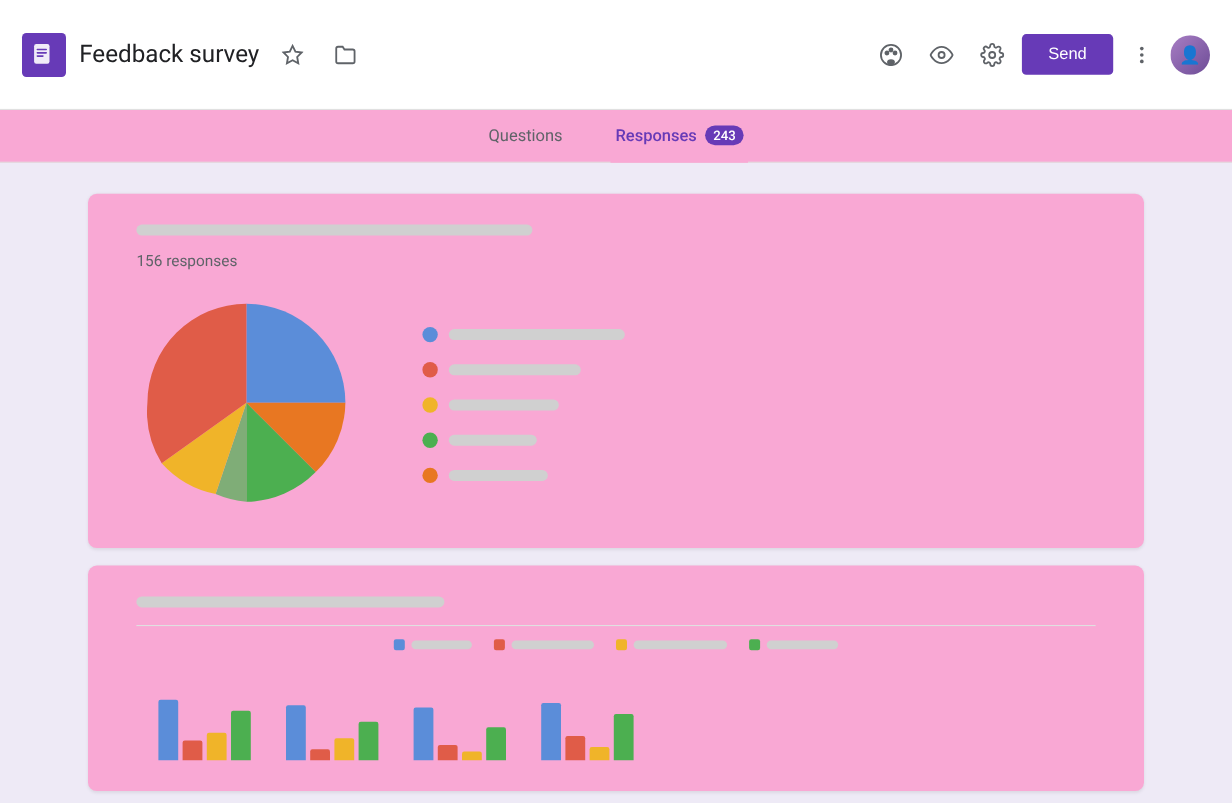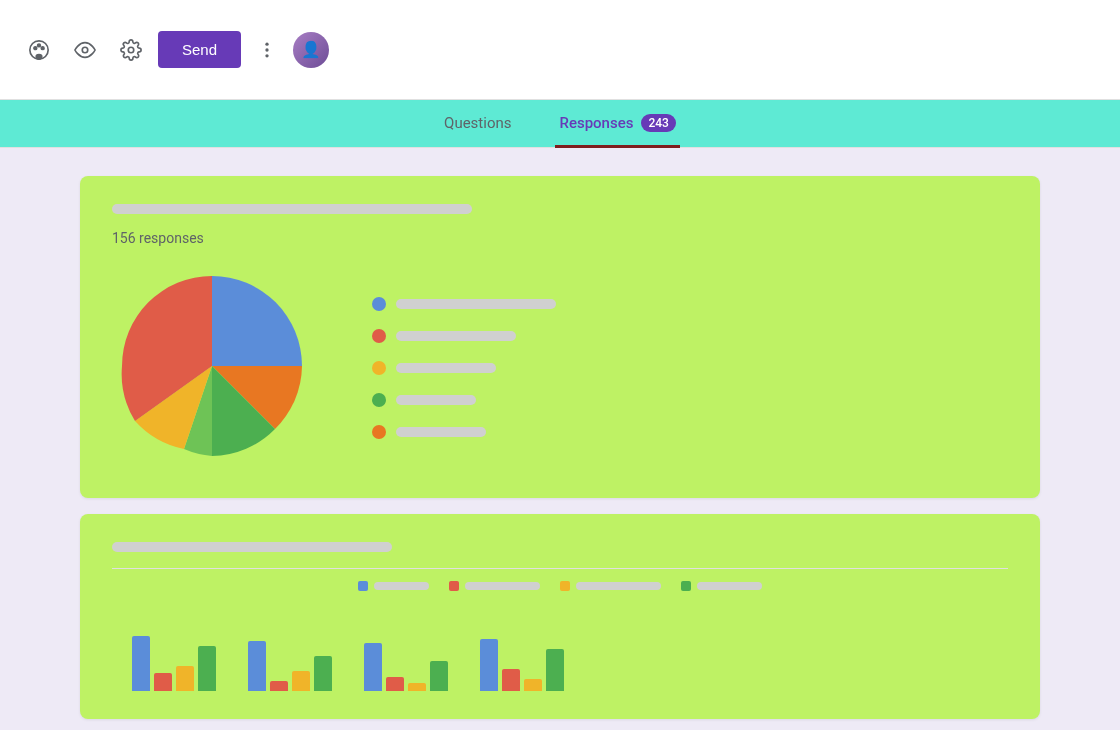--- a/index.html
+++ b/index.html
@@ -84,21 +84,21 @@
       background: linear-gradient(135deg, #a87ec4, #6d4c96);
       display: flex;
       align-items: center;
       justify-content: center;
       font-size: 16px;
       color: white;
     }
 
     
     .tabs {
-      background: #5eead4;
+      background: #f9a8d4;
       display: flex;
       justify-content: center;
       gap: 40px;
       padding: 0 20px;
       border-bottom: 1px solid #e0e0e0;
       height: 48px;
       align-items: stretch;
     }
     .tab {
       display: flex;
@@ -107,21 +107,21 @@
       font-size: 15px;
       color: #5f6368;
       cursor: pointer;
       border-bottom: 3px solid transparent;
       padding: 0 4px;
       position: relative;
       top: 1px;
     }
     .tab.active {
       color: #673ab7;
-      border-bottom: 3px solid #7f1d1d;
+      border-bottom: 3px solid #f9a8d4;
       font-weight: 500;
     }
     .badge {
       background: #673ab7;
       color: white;
       font-size: 12px;
       border-radius: 10px;
       padding: 2px 7px;
       font-weight: 500;
     }
@@ -132,23 +132,23 @@
       padding: 28px 80px;
       height: calc(730px - 148px);
       overflow-y: auto;
       display: flex;
       flex-direction: column;
       gap: 16px;
     }
 
     
     .card {
-      background: #bef264;
+      background: #f9a8d4;
       border-radius: 8px;
-      padding: 28px 32px;
+      padding: 28px 44px;
       box-shadow: 0 1px 3px rgba(0,0,0,0.08);
     }
 
     
     .placeholder-bar {
       height: 10px;
       background: #d0d0d0;
       border-radius: 5px;
       margin-bottom: 16px;
     }
@@ -248,20 +248,41 @@
     .divider {
       height: 1px;
       background: #e0e0e0;
       margin: 12px 0;
     }
   </style>
 </head>
 <body>
 
 <div class="header">
+  <div class="header-left">
+    <div class="doc-icon">
+      <svg viewBox="0 0 24 24" fill="none">
+        <rect x="3" y="2" width="14" height="18" rx="2" fill="white" opacity="0.9"></rect>
+        <line x1="6" y1="7" x2="14" y2="7" stroke="#673ab7" stroke-width="1.5" stroke-linecap="round"></line>
+        <line x1="6" y1="10" x2="14" y2="10" stroke="#673ab7" stroke-width="1.5" stroke-linecap="round"></line>
+        <line x1="6" y1="13" x2="11" y2="13" stroke="#673ab7" stroke-width="1.5" stroke-linecap="round"></line>
+      </svg>
+    </div>
+    <span class="title">Feedback survey</span>
+    <button class="header-icon-btn" title="Star">
+      <svg width="20" height="20" viewBox="0 0 24 24" fill="none" stroke="#5f6368" stroke-width="2">
+        <polygon points="12,2 15.09,8.26 22,9.27 17,14.14 18.18,21.02 12,17.77 5.82,21.02 7,14.14 2,9.27 8.91,8.26"></polygon>
+      </svg>
+    </button>
+    <button class="header-icon-btn" title="Move to folder">
+      <svg width="20" height="20" viewBox="0 0 24 24" fill="none" stroke="#5f6368" stroke-width="2">
+        <path d="M22 19a2 2 0 0 1-2 2H4a2 2 0 0 1-2-2V5a2 2 0 0 1 2-2h5l2 3h9a2 2 0 0 1 2 2z"></path>
+      </svg>
+    </button>
+  </div>
   <div class="header-right">
     <button class="header-icon-btn" title="Customize theme">
       <svg width="22" height="22" viewBox="0 0 24 24" fill="none" stroke="#5f6368" stroke-width="1.8">
         <circle cx="12" cy="12" r="10"></circle>
         <circle cx="8" cy="10" r="1.5" fill="#5f6368"></circle>
         <circle cx="12" cy="7" r="1.5" fill="#5f6368"></circle>
         <circle cx="16" cy="10" r="1.5" fill="#5f6368"></circle>
         <path d="M12 22c-2 0-3-1-3-3s1-2 3-2 3 1 3 2-1 3-3 3z" fill="#5f6368"></path>
       </svg>
     </button>

